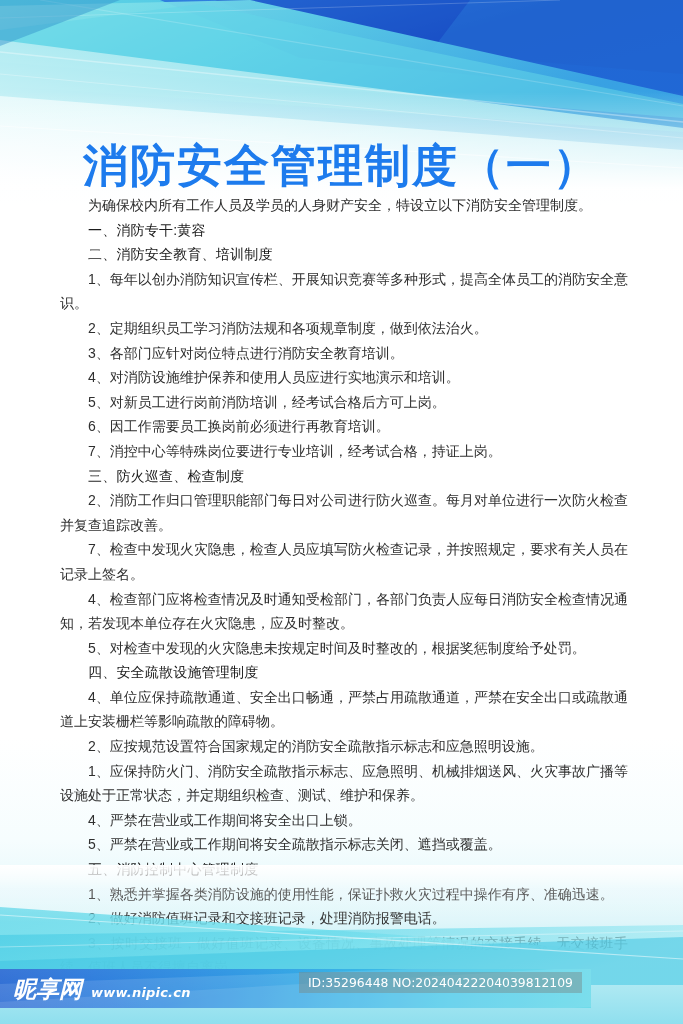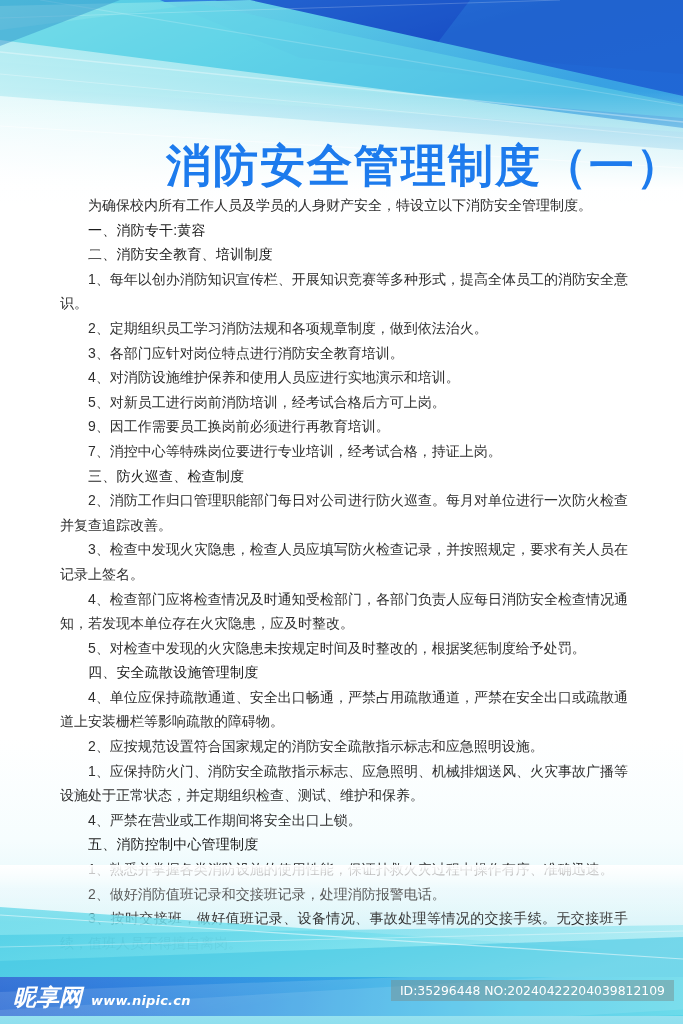--- a/index.html
+++ b/index.html
@@ -36,21 +36,21 @@
   
   .bottom-art{
     position:absolute;left:0;bottom:39px;width:683px;height:120px;
     overflow:hidden;pointer-events:none;
   }
   .bottom-art svg{display:block;width:683px;height:120px;}
 
   
   .title-wrap{
     position:absolute;left:0;top:108px;width:683px;
-    text-align:right;
+    text-align:center;
   }
   .title{
     display:inline-block;
     font-family:"DejaVu Sans","Liberation Sans",sans-serif;
     font-size:45px;
     font-weight:bold;
     letter-spacing:2px;
     color:#1d7bed;
     line-height:1.25;
     white-space:nowrap;
@@ -72,21 +72,21 @@
   .heading{
     text-indent:2em;
     font-weight:normal;
     color:#1b1b1b;
     letter-spacing:0.2px;
   }
   .lead{text-indent:2em;}
 
   
   .footer{
-    position:absolute;left:0;bottom:8px;width:683px;height:39px;
+    position:absolute;left:0;bottom:16px;width:591px;height:39px;
     overflow:hidden;
     margin-top:40px;
   }
   .footer-bg{
     position:absolute;inset:0;
     background:linear-gradient(100deg,#1a5fd0 0%,#1f74da 16%,#2a93e2 38%,#37b2e6 58%,#46c8e9 76%,#58d6e8 100%);
   }
   .footer-bg::after{
     content:"";position:absolute;left:0;top:0;width:100%;height:100%;
     background:linear-gradient(170deg,rgba(255,255,255,0.14) 0%,rgba(255,255,255,0) 46%);
@@ -203,34 +203,35 @@
     <p class="lead">为确保校内所有工作人员及学员的人身财产安全，特设立以下消防安全管理制度。</p>
 
     <p class="heading">一、消防专干:黄容</p>
 
     <p class="heading">二、消防安全教育、培训制度</p>
     <p class="para">1、每年以创办消防知识宣传栏、开展知识竞赛等多种形式，提高全体员工的消防安全意识。</p>
     <p class="para">2、定期组织员工学习消防法规和各项规章制度，做到依法治火。</p>
     <p class="para">3、各部门应针对岗位特点进行消防安全教育培训。</p>
     <p class="para">4、对消防设施维护保养和使用人员应进行实地演示和培训。</p>
     <p class="para">5、对新员工进行岗前消防培训，经考试合格后方可上岗。</p>
-    <p class="para">9、因工作需要员工换岗前必须进行再教育培训。</p>
+    <p class="para">6、因工作需要员工换岗前必须进行再教育培训。</p>
     <p class="para">7、消控中心等特殊岗位要进行专业培训，经考试合格，持证上岗。</p>
 
     <p class="heading">三、防火巡查、检查制度</p>
     <p class="para">2、消防工作归口管理职能部门每日对公司进行防火巡查。每月对单位进行一次防火检查并复查追踪改善。</p>
-    <p class="para">3、检查中发现火灾隐患，检查人员应填写防火检查记录，并按照规定，要求有关人员在记录上签名。</p>
+    <p class="para">7、检查中发现火灾隐患，检查人员应填写防火检查记录，并按照规定，要求有关人员在记录上签名。</p>
     <p class="para">4、检查部门应将检查情况及时通知受检部门，各部门负责人应每日消防安全检查情况通知，若发现本单位存在火灾隐患，应及时整改。</p>
     <p class="para">5、对检查中发现的火灾隐患未按规定时间及时整改的，根据奖惩制度给予处罚。</p>
 
     <p class="heading">四、安全疏散设施管理制度</p>
     <p class="para">4、单位应保持疏散通道、安全出口畅通，严禁占用疏散通道，严禁在安全出口或疏散通道上安装栅栏等影响疏散的障碍物。</p>
     <p class="para">2、应按规范设置符合国家规定的消防安全疏散指示标志和应急照明设施。</p>
     <p class="para">1、应保持防火门、消防安全疏散指示标志、应急照明、机械排烟送风、火灾事故广播等设施处于正常状态，并定期组织检查、测试、维护和保养。</p>
     <p class="para">4、严禁在营业或工作期间将安全出口上锁。</p>
+    <p class="para">5、严禁在营业或工作期间将安全疏散指示标志关闭、遮挡或覆盖。</p>
 
     <p class="heading">五、消防控制中心管理制度</p>
     <p class="para">1、熟悉并掌握各类消防设施的使用性能，保证扑救火灾过程中操作有序、准确迅速。</p>
     <p class="para">2、做好消防值班记录和交接班记录，处理消防报警电话。</p>
     <p class="para">3、按时交接班，做好值班记录、设备情况、事故处理等情况的交接手续。无交接班手续，值班人员不得擅自离岗。</p>
   </div>
 
   <div class="bottom-art">
     <svg viewBox="0 0 683 120" preserveAspectRatio="none" xmlns="http://www.w3.org/2000/svg">
       <defs>

